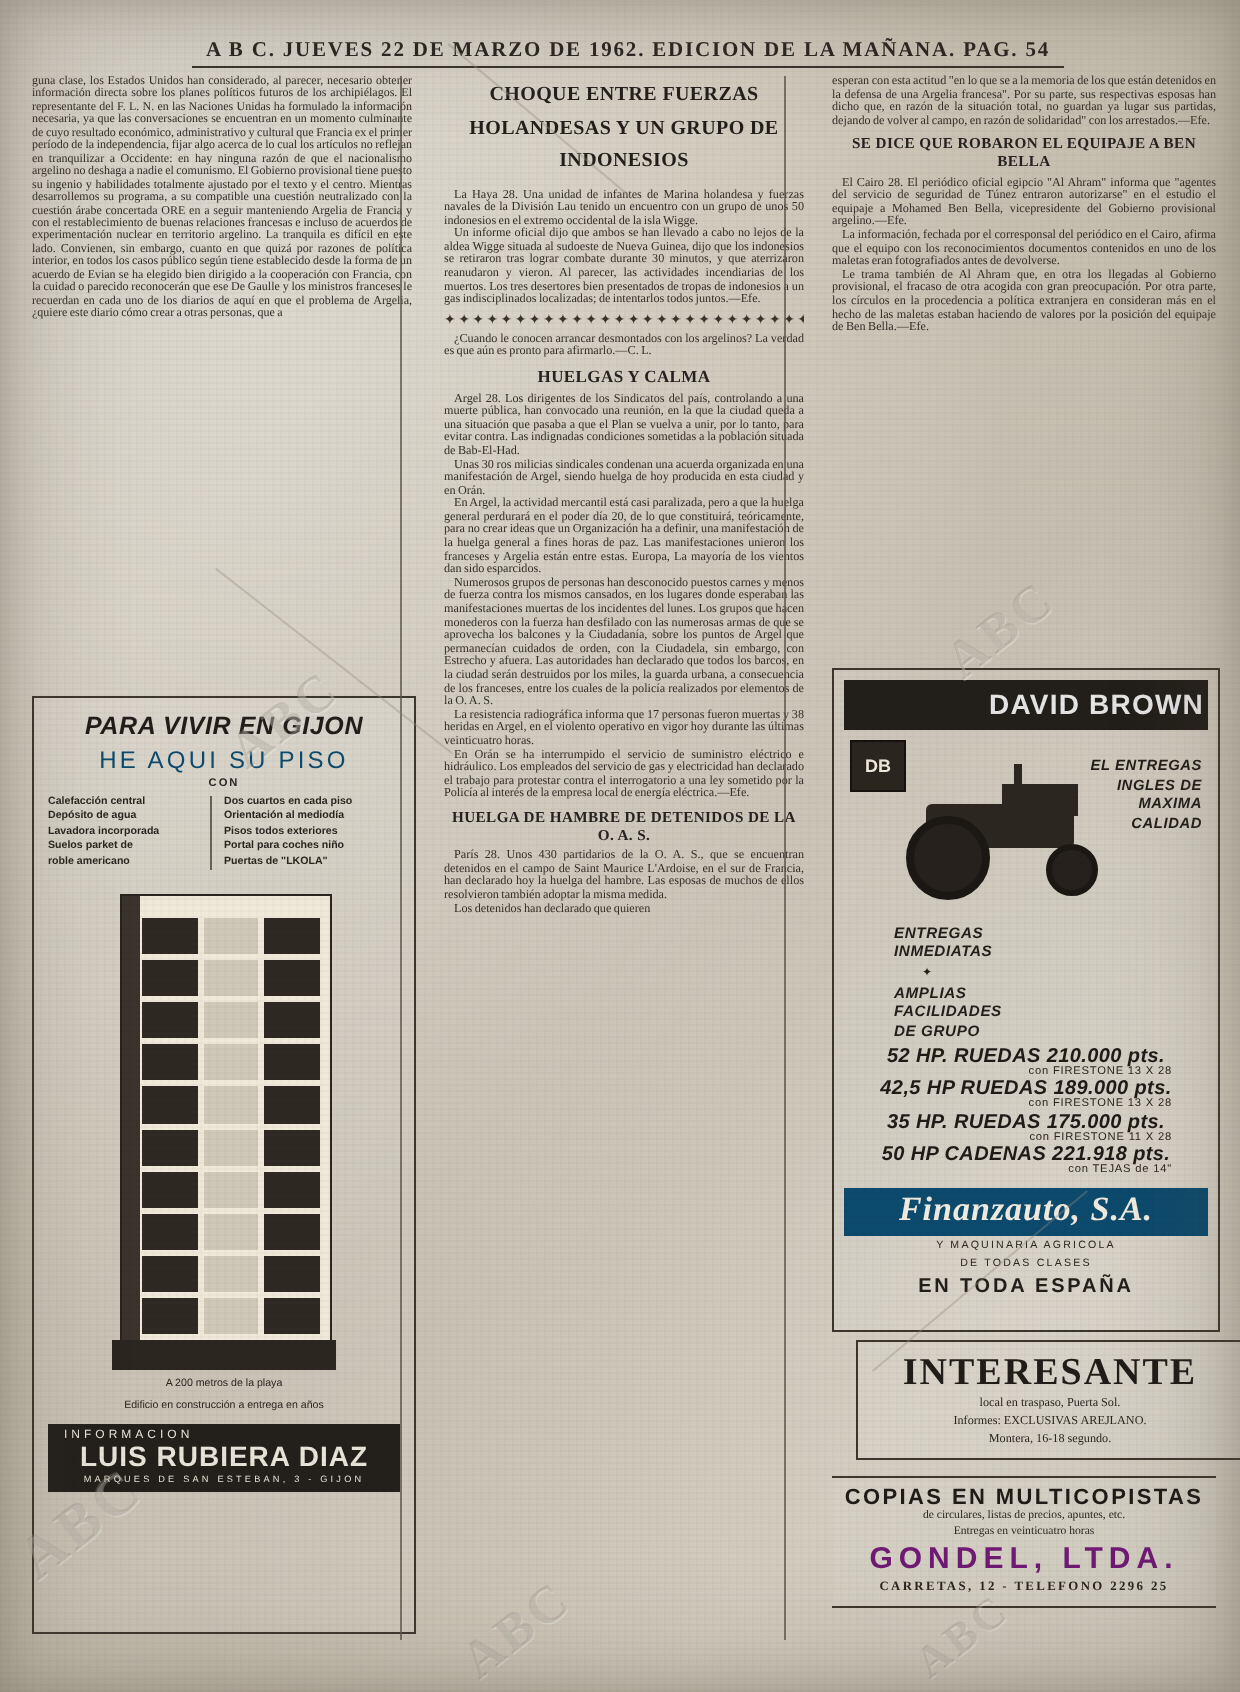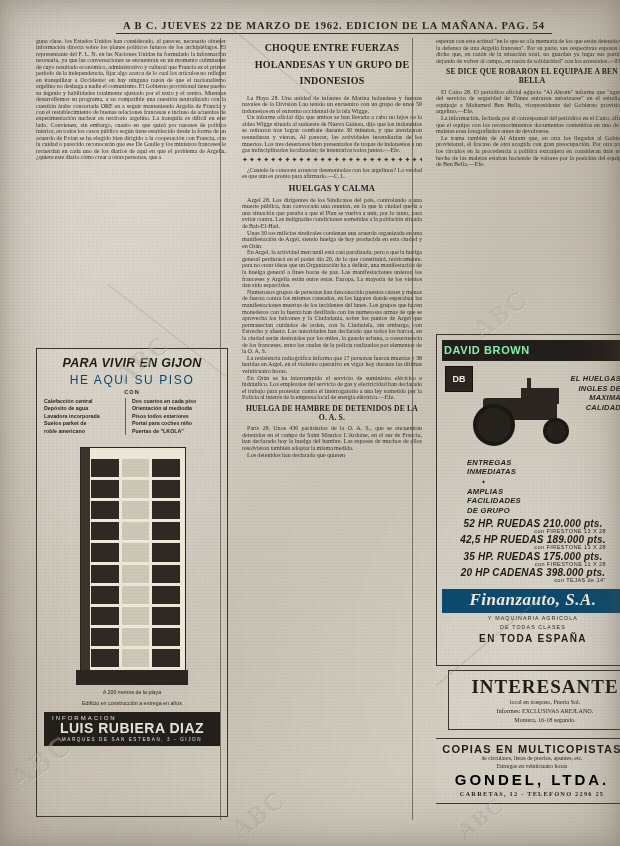--- a/index.html
+++ b/index.html
@@ -32,21 +32,21 @@
     text-shadow:0 1px 0 rgba(255,255,255,.25);
   }
   .wm1{left:6px;top:745px;font-size:30px;}
   .wm2{left:112px;top:345px;font-size:26px;}
   .wm3{left:228px;top:800px;font-size:26px;}
   .wm4{left:470px;top:300px;font-size:26px;}
   .wm5{left:455px;top:805px;font-size:22px;}
   .wmline{position:absolute;z-index:34;pointer-events:none;background:rgba(150,142,128,.38);}
 
   
-  .page{position:absolute;left:0;top:0;width:600px;height:846px;z-index:10;margin-left:20px;}
+  .page{position:absolute;left:0;top:0;width:600px;height:846px;z-index:10;}
   .masthead{
     position:absolute;left:96px;top:20px;width:436px;text-align:center;
     font-family:"Liberation Serif", serif;font-weight:bold;
     font-size:10.5px;letter-spacing:.9px;color:#2a2520;
     white-space:nowrap;
   }
   .masthead-rule{position:absolute;left:96px;top:33px;width:436px;height:1px;background:#3a342c;}
 
   .cols{position:absolute;left:16px;top:38px;width:592px;height:795px;}
 
@@ -141,23 +141,23 @@
   .bld .w{flex:1;background:#2e2922;}
   .bld .w.lt{background:#cfc8b8;}
   .bld .base{position:absolute;left:-4px;bottom:0;width:112px;height:15px;background:#2b2620;}
 
   
   .ad-db{
     position:absolute;left:0;top:296px;width:192px;height:330px;
     border:1.1px solid #3d362d;background:rgba(255,255,255,.08);overflow:hidden;
   }
   .db-band{
-    margin:5px 5px 0;background:#221e19;color:#86efac;text-align:left;
+    margin:5px 5px 0;background:#221e19;color:#e5e5e5;text-align:right;
     font-family:"Liberation Sans", sans-serif;font-weight:bold;
-    font-size:11px;letter-spacing:.6px;padding:2px 0 3px;
+    font-size:14px;letter-spacing:.6px;padding:2px 0 3px;
     border:2px solid #221e19;
   }
   .db-mid{position:relative;height:92px;margin:3px 4px 0;}
   .db-claim{
     position:absolute;right:4px;top:10px;width:70px;text-align:right;
     font-family:"Liberation Sans", sans-serif;font-style:italic;font-weight:bold;
     font-size:7.4px;line-height:9.6px;color:#221e19;letter-spacing:.3px;
   }
   .db-logo{position:absolute;left:4px;top:2px;width:26px;height:24px;
     background:#2a251f;border:1px solid #15120f;}
@@ -227,21 +227,21 @@
   .gon-t{
     text-align:center;font-family:"Liberation Sans", sans-serif;font-weight:bold;
     font-size:11px;letter-spacing:1.2px;color:#1f1b17;margin-top:4px;
   }
   .gon-b{
     text-align:center;font-family:"Liberation Serif", serif;
     font-size:5.8px;line-height:7.6px;color:#2b2620;
   }
   .gon-n{
     text-align:center;font-family:"Liberation Sans", sans-serif;font-weight:bold;
-    font-size:15px;letter-spacing:3px;color:#000000;margin-top:2px;line-height:16px;
+    font-size:15px;letter-spacing:3px;color:#701a75;margin-top:2px;line-height:16px;
   }
   .gon-a{
     text-align:center;font-family:"Liberation Serif", serif;font-weight:bold;
     font-size:6.4px;letter-spacing:1.2px;color:#2b2620;margin-top:2px;
   }
 </style>
 </head>
 <body>
 
 <div class="page">
@@ -404,21 +404,21 @@
             <span>DB</span>
           </div>
           <div class="tractor">
             <div class="ex"></div>
               <div class="hood"></div>
               <div class="bdy"></div>
             <div class="wb"></div>
               <div class="ws"></div>
           </div>
           <div class="db-claim">
-            <div>EL HUELGAS</div>
+            <div>EL ENTREGAS</div>
             <div>INGLES DE</div>
             <div>MAXIMA</div>
             <div>CALIDAD</div>
           </div>
         </div>
 
         <div class="db-deliv">
           <div>ENTREGAS</div>
           <div>INMEDIATAS</div>
         </div>
@@ -429,21 +429,21 @@
           <div>DE GRUPO</div>
         </div>
 
         <div class="db-prices">
           <div class="db-pl">52 HP. RUEDAS 210.000 pts.</div>
           <div class="db-ps">con FIRESTONE 13 X 28</div>
           <div class="db-pl">42,5 HP RUEDAS 189.000 pts.</div>
           <div class="db-ps">con FIRESTONE 13 X 28</div>
           <div class="db-pl">35 HP. RUEDAS 175.000 pts.</div>
           <div class="db-ps">con FIRESTONE 11 X 28</div>
-          <div class="db-pl">20 HP CADENAS 398.000 pts.</div>
+          <div class="db-pl">50 HP CADENAS 221.918 pts.</div>
           <div class="db-ps">con TEJAS de 14"</div>
         </div>
 
         <div class="db-fin">Finanzauto, S.A.</div>
         <div class="db-sub">Y MAQUINARIA AGRICOLA</div>
         <div class="db-sub">DE TODAS CLASES</div>
         <div class="db-sub2">EN TODA ESPAÑA</div>
       </div>
 
       <div class="ad-int">

